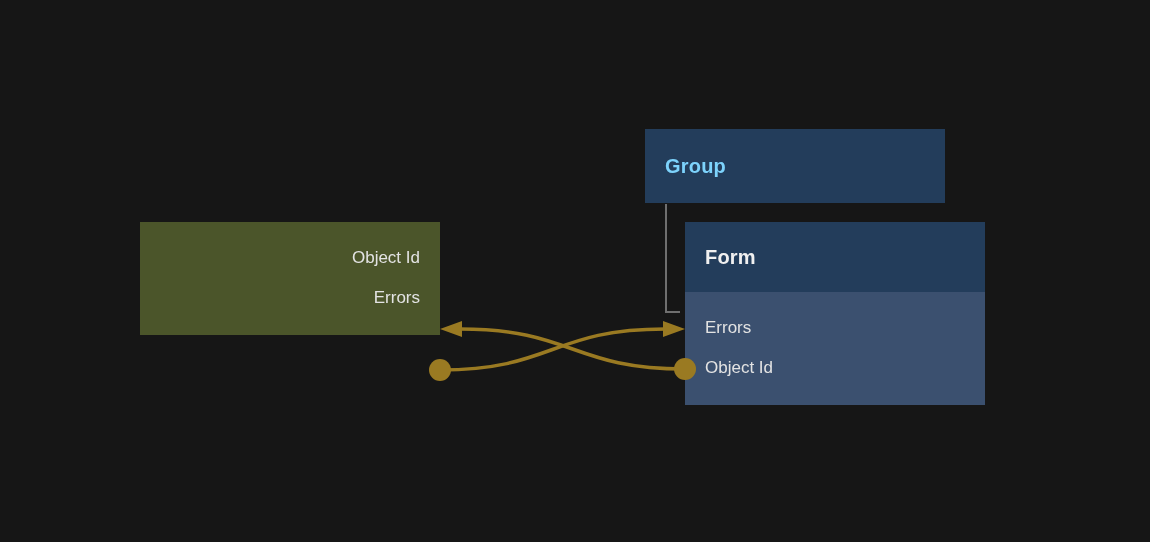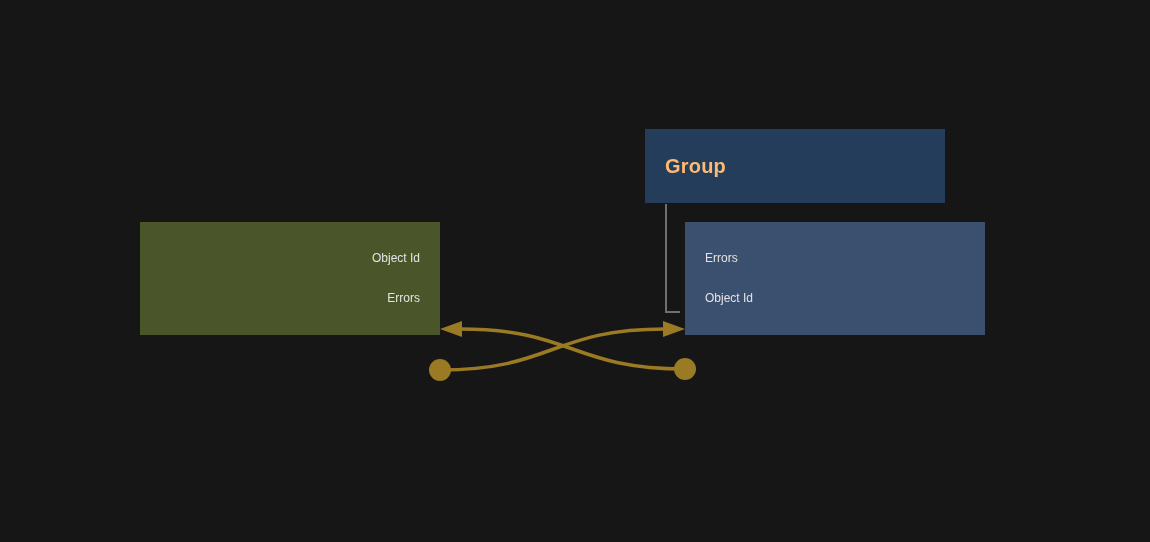--- a/index.html
+++ b/index.html
@@ -35,21 +35,21 @@
     letter-spacing: 0.2px;
   }
   .node-body {
     box-sizing: border-box;
     padding-top: 16px;
   }
   .field-row {
     height: 40px;
     line-height: 40px;
     padding: 0 20px;
-    font-size: 12px;
+    font-size: 17px;
     white-space: nowrap;
   }
 </style>
 </head>
 <body>
 
 <div id="canvas" style="background: rgb(22, 22, 22);">
 
   <svg id="edge-layer" width="1150" height="542">
       <g>
@@ -61,32 +61,35 @@
         <polygon points="685,329 663,321 663,337" fill="#9a7a22"></polygon>
       </g>
       <g>
         <path d="M 685 369 C 572.5 369, 572.5 329, 460 329" fill="none" stroke="#9a7a22" stroke-width="3.5"></path>
         <circle cx="685" cy="369" r="11" fill="#9a7a22"></circle>
         <polygon points="440,329 462,321 462,337" fill="#9a7a22"></polygon>
       </g>
     </svg>
 
   <div class="node" style="left: 645px; top: 129px; width: 300px; height: 74px;">
-    <div class="node-header" style="height: 74px; background: rgb(35, 61, 91); color: #fdba74;">
+    <div class="node-header" style="height: 74px; background: rgb(35, 61, 91); color: #7dd3fc;">
       <span class="node-title">Group</span>
     </div>
   </div>
 
   <div class="node" style="left: 140px; top: 222px; width: 300px; height: 183px;">
     <div class="node-body" style="height: 113px; background: rgb(75, 85, 42); text-align: right; color: rgb(227, 227, 227);">
       <div class="field-row">Object Id</div>
       <div class="field-row">Errors</div>
     </div>
   </div>
 
   <div class="node" style="left: 685px; top: 222px; width: 300px; height: 183px;">
+    <div class="node-header" style="height: 70px; background: rgb(35, 61, 91); color: rgb(240, 240, 240);">
+      <span class="node-title">Form</span>
+    </div>
     <div class="node-body" style="height: 113px; background: rgb(59, 80, 111); text-align: left; color: rgb(227, 227, 227);">
       <div class="field-row">Errors</div>
       <div class="field-row">Object Id</div>
     </div>
   </div>
 
 </div>
 
 </body></html>

